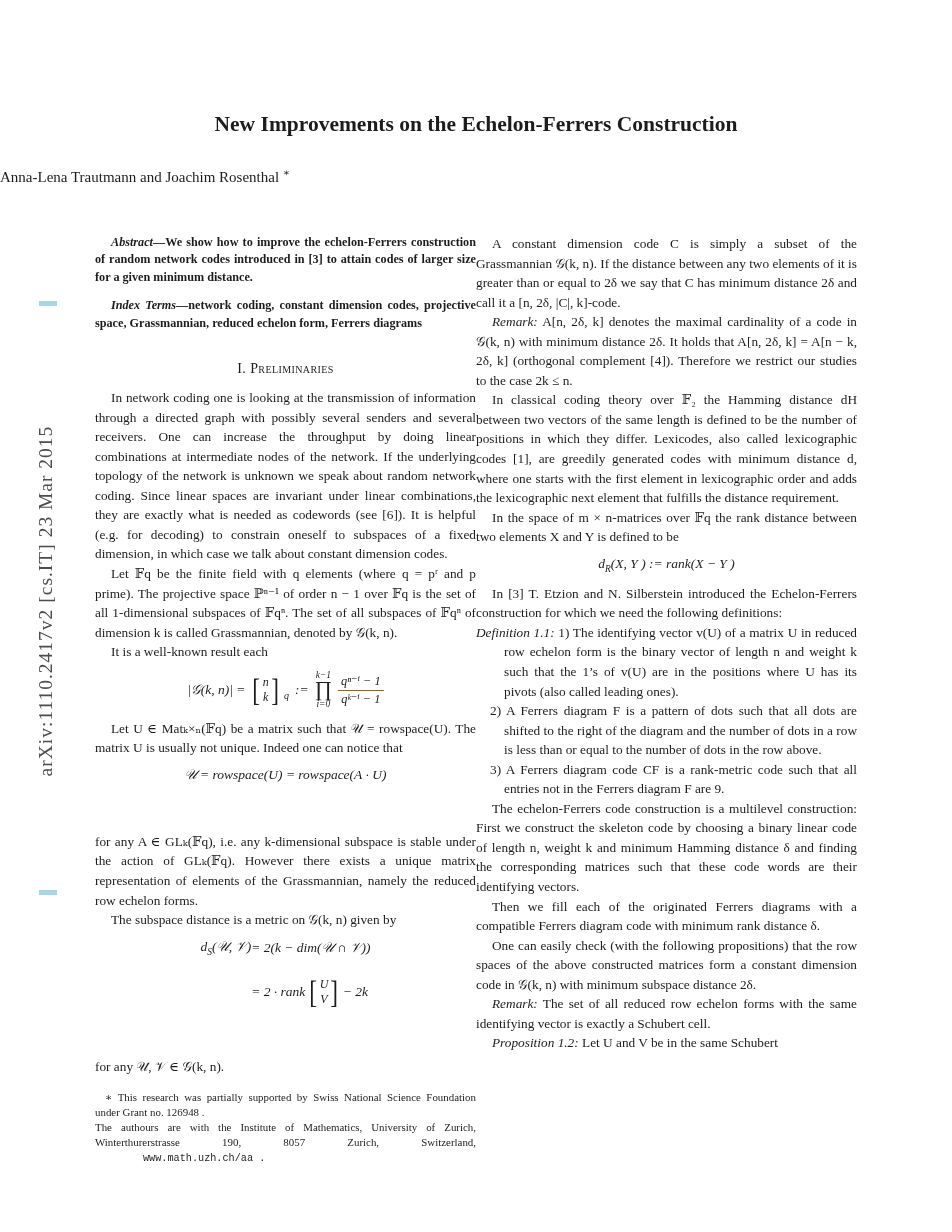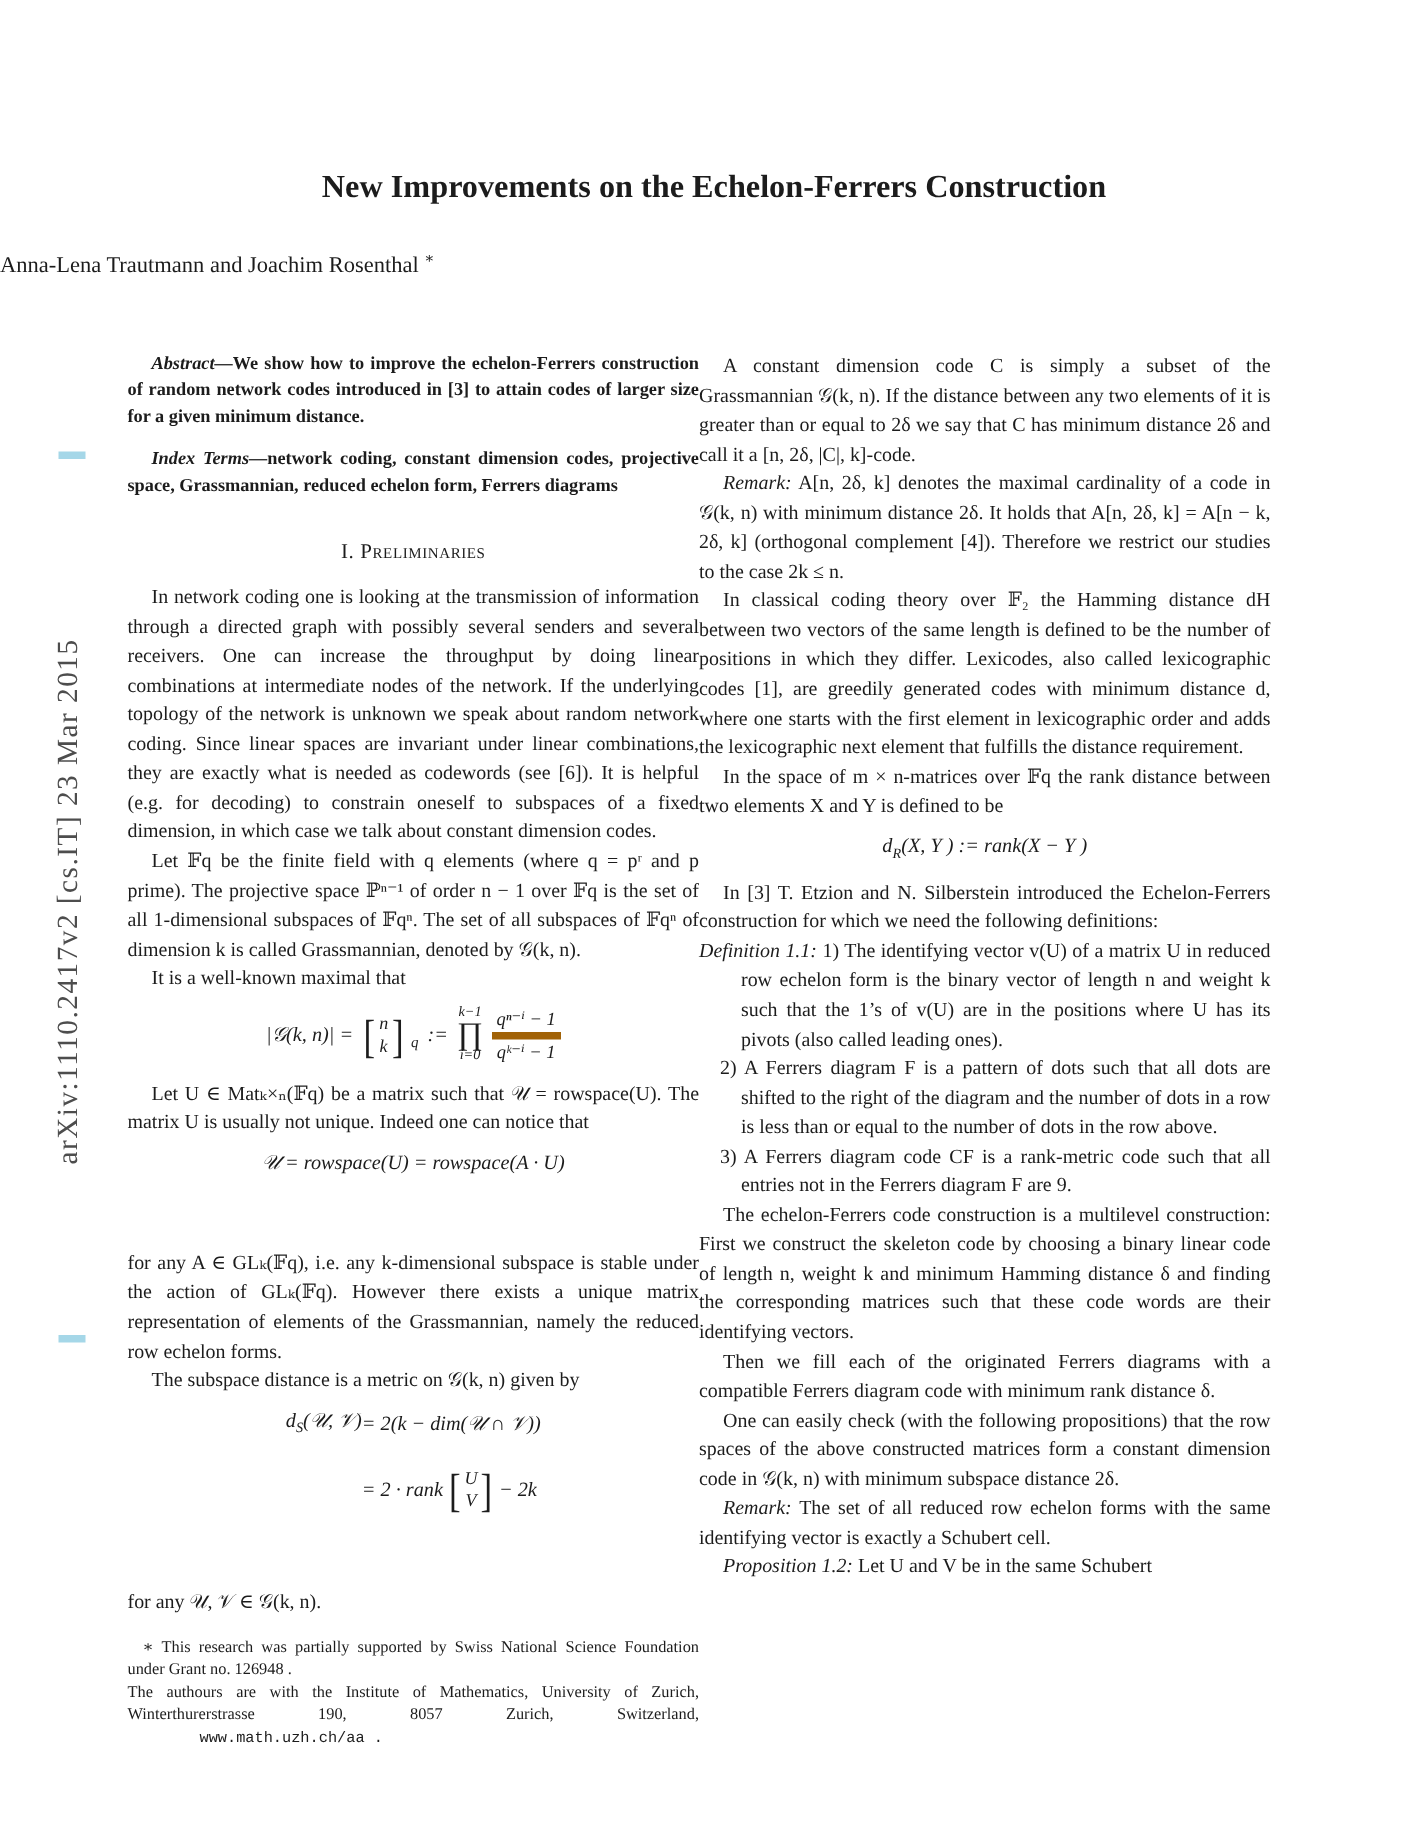--- a/index.html
+++ b/index.html
@@ -15,40 +15,40 @@
   .arxiv-mark{position:absolute;width:18px;height:5px;background:#a5d7e8;}
   .arxiv-mark.top{left:39px;top:301px;}
   .arxiv-mark.bottom{left:39px;top:890px;}
 
   .page-title{
     text-align:center;font-size:21.5px;font-weight:bold;margin:0;padding-top:112px;
   }
   .authors-line{font-size:15px;margin-top:30px;}
   .authors-line sup{font-size:10px;}
 
-  .cols{display:flex;justify-content:flex-start;padding:0 85px;margin-top:48px;}
+  .cols{display:flex;justify-content:center;padding:0 85px;margin-top:48px;}
   .col{width:381px;}
   .col-left{display:flex;flex-direction:column;height:924px;}
 
   .bp{margin:0;text-indent:16px;text-align:justify;font-size:13.3px;line-height:19.55px;}
   .noindent{text-indent:0;margin-top:40px;}
   .lbl{font-style:italic;}
   .abs{font-weight:bold;font-size:12.2px;line-height:17.4px;text-align:justify;text-indent:16px;margin:0 0 11px 0;}
   .abs .lbl-bi{font-style:italic;}
   .sec-head{
     text-align:center;font-variant:small-caps;font-weight:normal;font-size:14px;
     letter-spacing:0.4px;margin:18px 0 11px 0;
   }
 
   .equation{
     display:flex;justify-content:center;align-items:center;gap:6px;
     font-style:italic;font-size:13.5px;margin:9px 0;line-height:1.2;
   }
   .frac{display:inline-flex;flex-direction:column;text-align:center;font-size:12.3px;line-height:1.2;}
-  .frac .num{border-bottom:5px solid #a16207;padding:0 3px 1px 3px;}
+  .frac .num{border-bottom:1px solid #a16207;padding:0 3px 1px 3px;}
   .frac .den{padding-top:1px;}
   .prod{display:inline-flex;flex-direction:column;align-items:center;font-size:9.5px;line-height:1;}
   .prod .sym{font-size:21px;font-style:normal;line-height:0.95;}
   .bmx{display:inline-flex;align-items:center;line-height:1;}
   .bmx .brk{font-size:31px;font-weight:300;font-style:normal;transform:scaleX(0.75);}
   .bmx .colm{display:inline-flex;flex-direction:column;align-items:center;font-size:12px;line-height:1.3;margin:0 1px;}
   .subq{font-size:10px;margin-left:-2px;position:relative;top:6px;}
   .eqg{display:inline-grid;grid-template-columns:auto auto;row-gap:19px;align-items:center;}
   .eqg .cr{justify-self:end;}
   .eqg .cl{justify-self:start;display:inline-flex;align-items:center;gap:3px;}
@@ -77,21 +77,21 @@
 
   <div class="col col-left">
     <p class="abs"><span class="lbl-bi">Abstract—</span><span>We show how to improve the echelon-Ferrers construction of random network codes introduced in [3] to attain codes of larger size for a given minimum distance.</span></p>
 
     <p class="abs"><span class="lbl-bi">Index Terms—</span><span>network coding, constant dimension codes, projective space, Grassmannian, reduced echelon form, Ferrers diagrams</span></p>
 
     <h3 class="sec-head">I. Preliminaries</h3>
 
     <p class="bp">In network coding one is looking at the transmission of information through a directed graph with possibly several senders and several receivers. One can increase the throughput by doing linear combinations at intermediate nodes of the network. If the underlying topology of the network is unknown we speak about random network coding. Since linear spaces are invariant under linear combinations, they are exactly what is needed as codewords (see [6]). It is helpful (e.g. for decoding) to constrain oneself to subspaces of a fixed dimension, in which case we talk about constant dimension codes.</p>
     <p class="bp">Let 𝔽q be the finite field with q elements (where q = pʳ and p prime). The projective space ℙⁿ⁻¹ of order n − 1 over 𝔽q is the set of all 1-dimensional subspaces of 𝔽qⁿ. The set of all subspaces of 𝔽qⁿ of dimension k is called Grassmannian, denoted by 𝒢(k, n).</p>
-    <p class="bp">It is a well-known maximal that</p>
+    <p class="bp">It is a well-known result each</p>
 
     <div class="equation">
       <span>|𝒢(k, n)| =</span>
       <span class="bmx">
           <span class="brk">[</span>
           <span class="colm">
             <span>n</span>
             <span>k</span>
           </span>
           <span class="brk">]</span>

